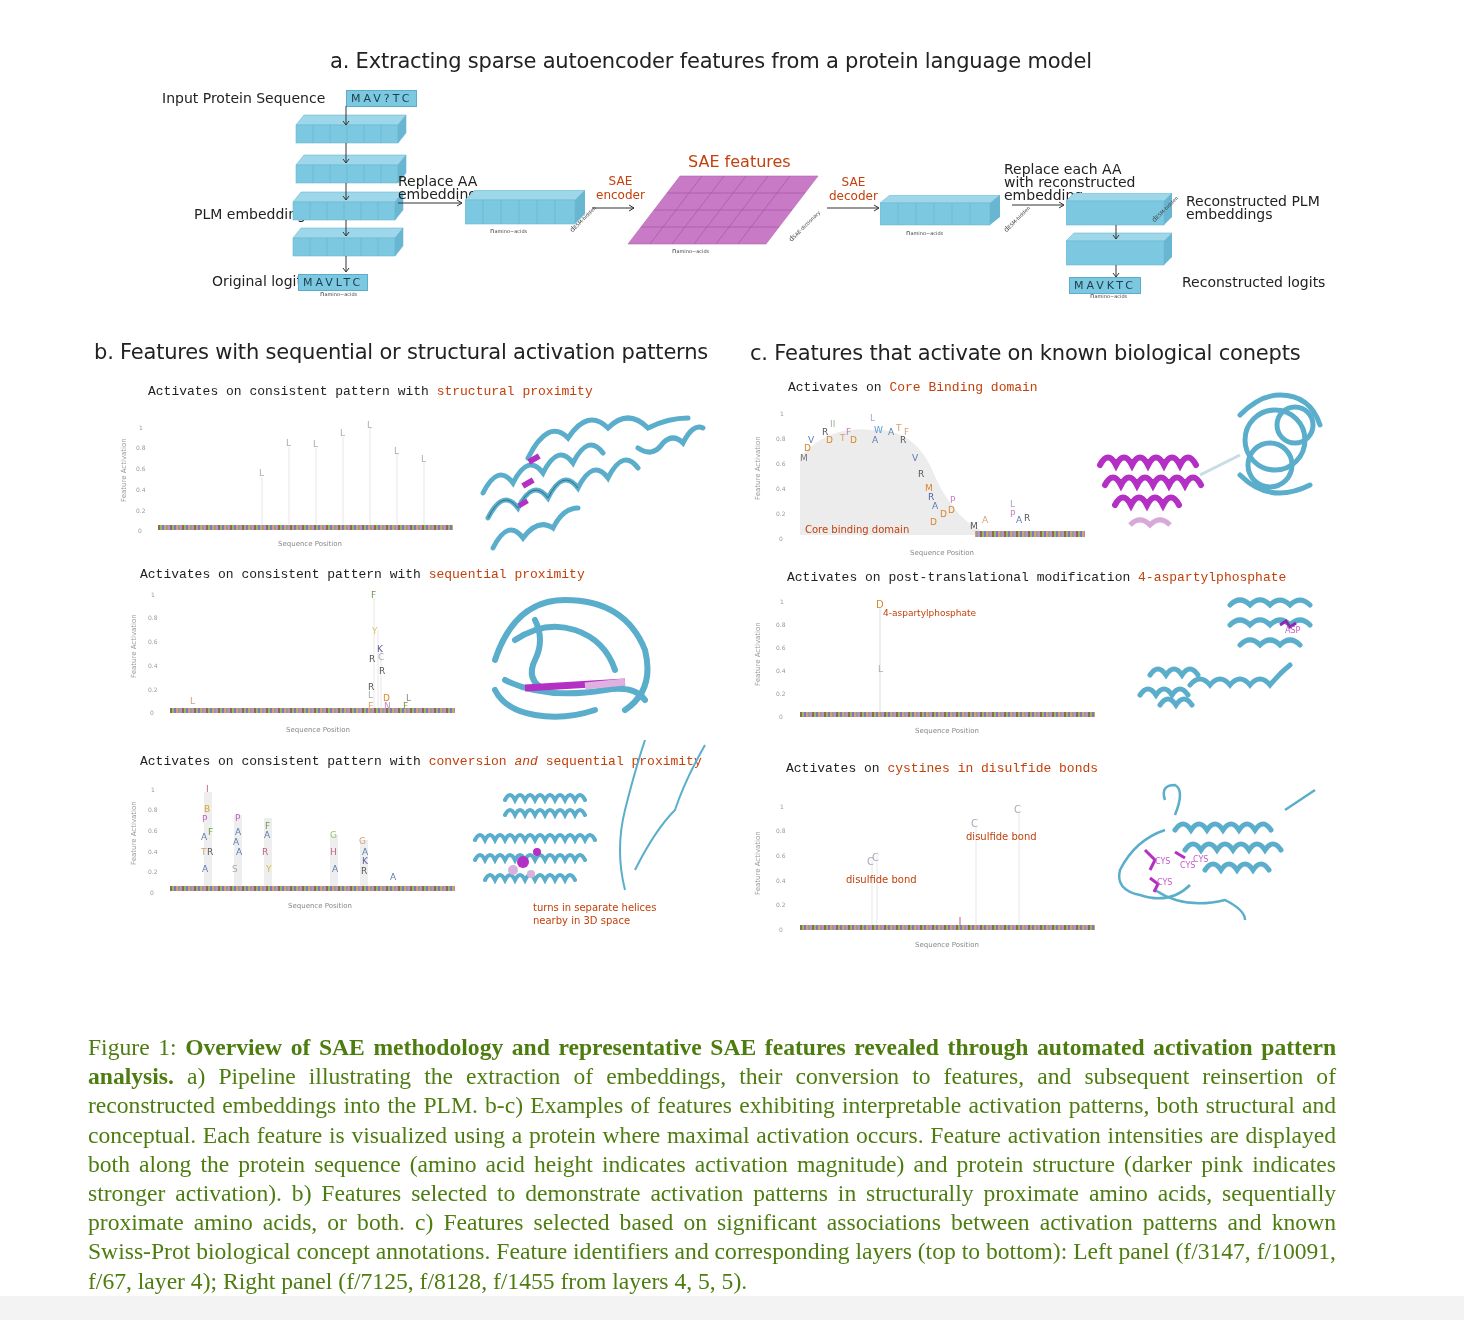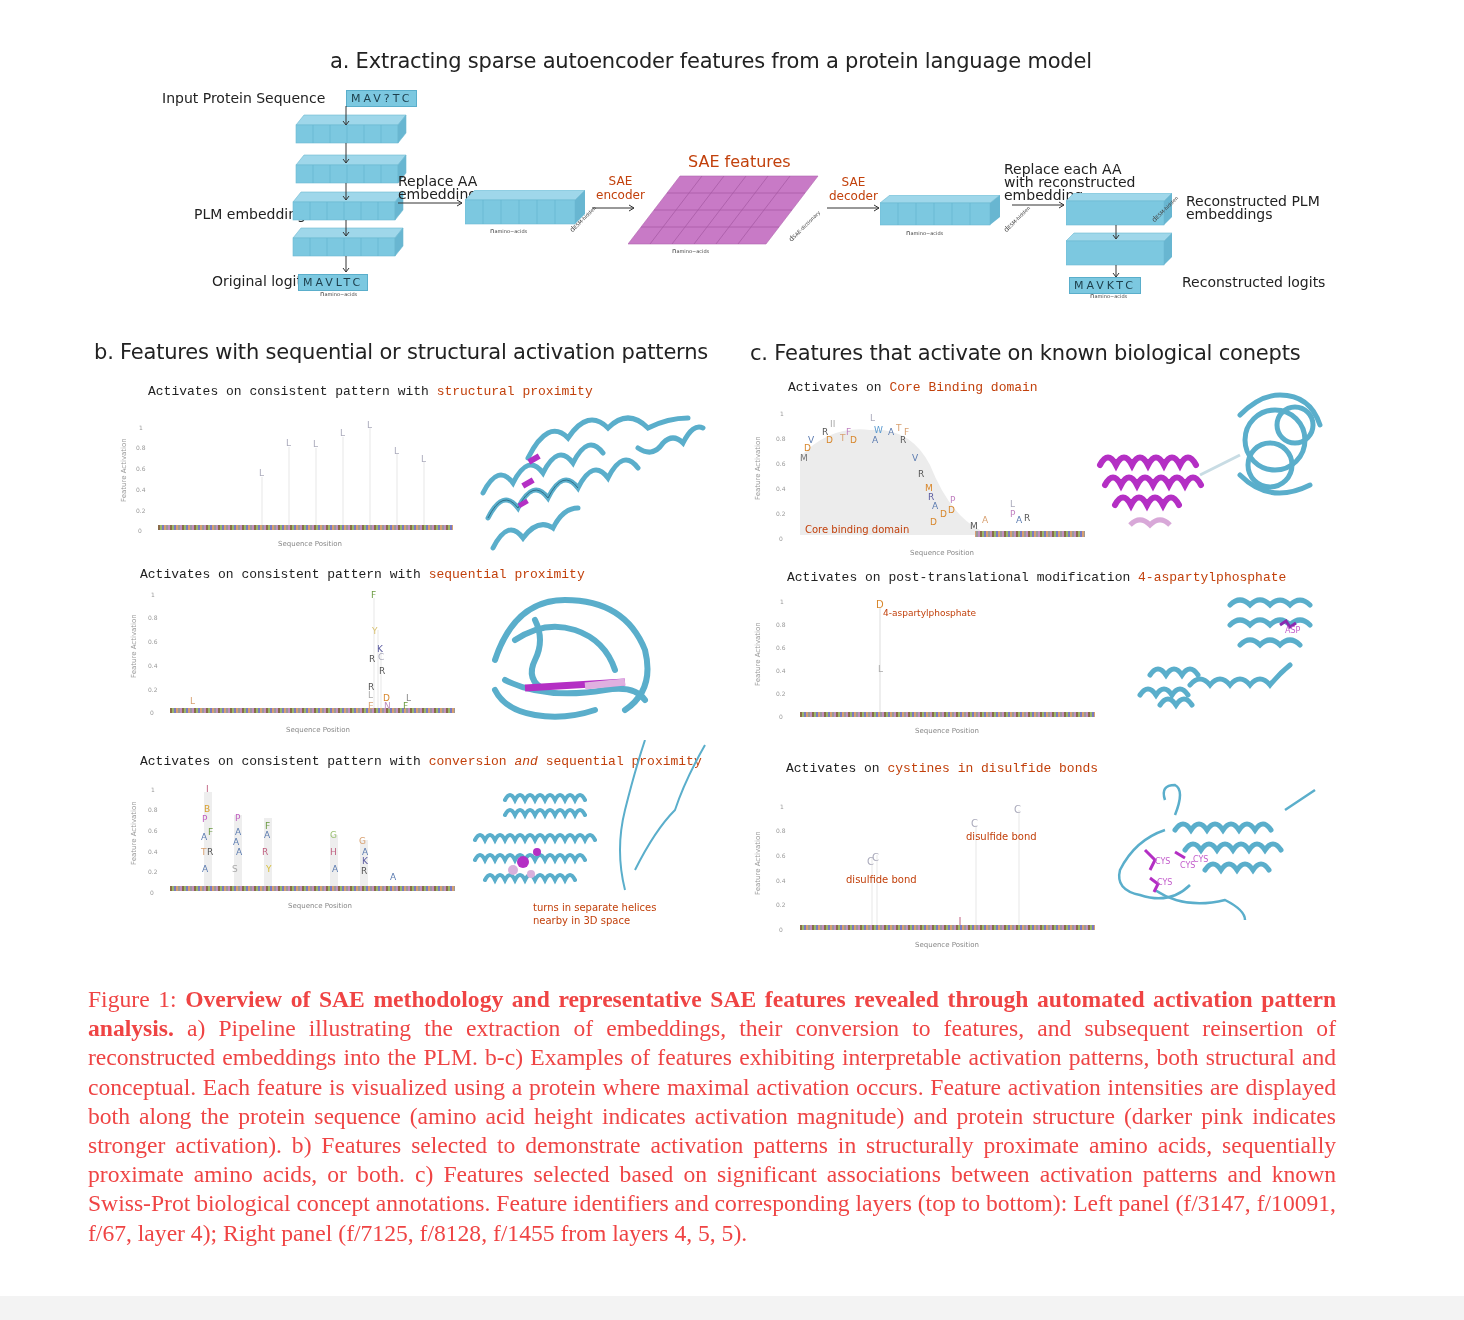--- a/index.html
+++ b/index.html
@@ -7,21 +7,21 @@
   .abs{position:absolute;}
   .sec-title{font-family:"DejaVu Sans",sans-serif;font-size:21px;color:#222;white-space:nowrap;letter-spacing:-0.2px;}
   .lbl{font-family:"DejaVu Sans",sans-serif;font-size:14px;color:#222;white-space:nowrap;line-height:13px;}
   .pink{color:#c2410c;}
   .seqbox{background:#7cc8e0;color:#1c3d4a;font-family:"DejaVu Sans",sans-serif;font-size:11px;letter-spacing:3px;padding:1px 4px;border:1px solid #5aaecb;white-space:nowrap;}
   .sub{font-family:"DejaVu Sans",sans-serif;font-size:7px;color:#444;white-space:nowrap;}
   .panel-title{font-family:Liberation Mono, monospace;font-size:13px;color:#222;white-space:nowrap;}
   .axis{font-family:"DejaVu Sans",sans-serif;font-size:6px;color:#999;}
   .ylab{font-family:"DejaVu Sans",sans-serif;font-size:7px;color:#999;transform:rotate(-90deg);transform-origin:left top;white-space:nowrap;}
   .xlab{font-family:"DejaVu Sans",sans-serif;font-size:7px;color:#888;white-space:nowrap;}
-  .caption{font-family:"Liberation Serif",serif;font-size:23.6px;line-height:29.2px;color:#ef4444;text-align:justify;}
+  .caption{font-family:"Liberation Serif",serif;font-size:23.6px;line-height:29.2px;color:#4d7c0f;text-align:justify;margin-top:48px;}
   .bottom-bar{position:absolute;left:0;top:1296px;width:1464px;height:24px;background:#f3f3f3;}
   svg text{font-family:"DejaVu Sans",sans-serif;}
 </style>
 </head>
 <body>
 
 <div class="abs sec-title" style="left:330px;top:49px;">a. Extracting sparse autoencoder features from a protein language model</div>
 
 <div class="abs lbl" style="left:162px;top:92px;">Input Protein Sequence</div>
 <div class="abs seqbox" style="left:310px;top:90px;margin-left:36px;">MAV?TC</div>

